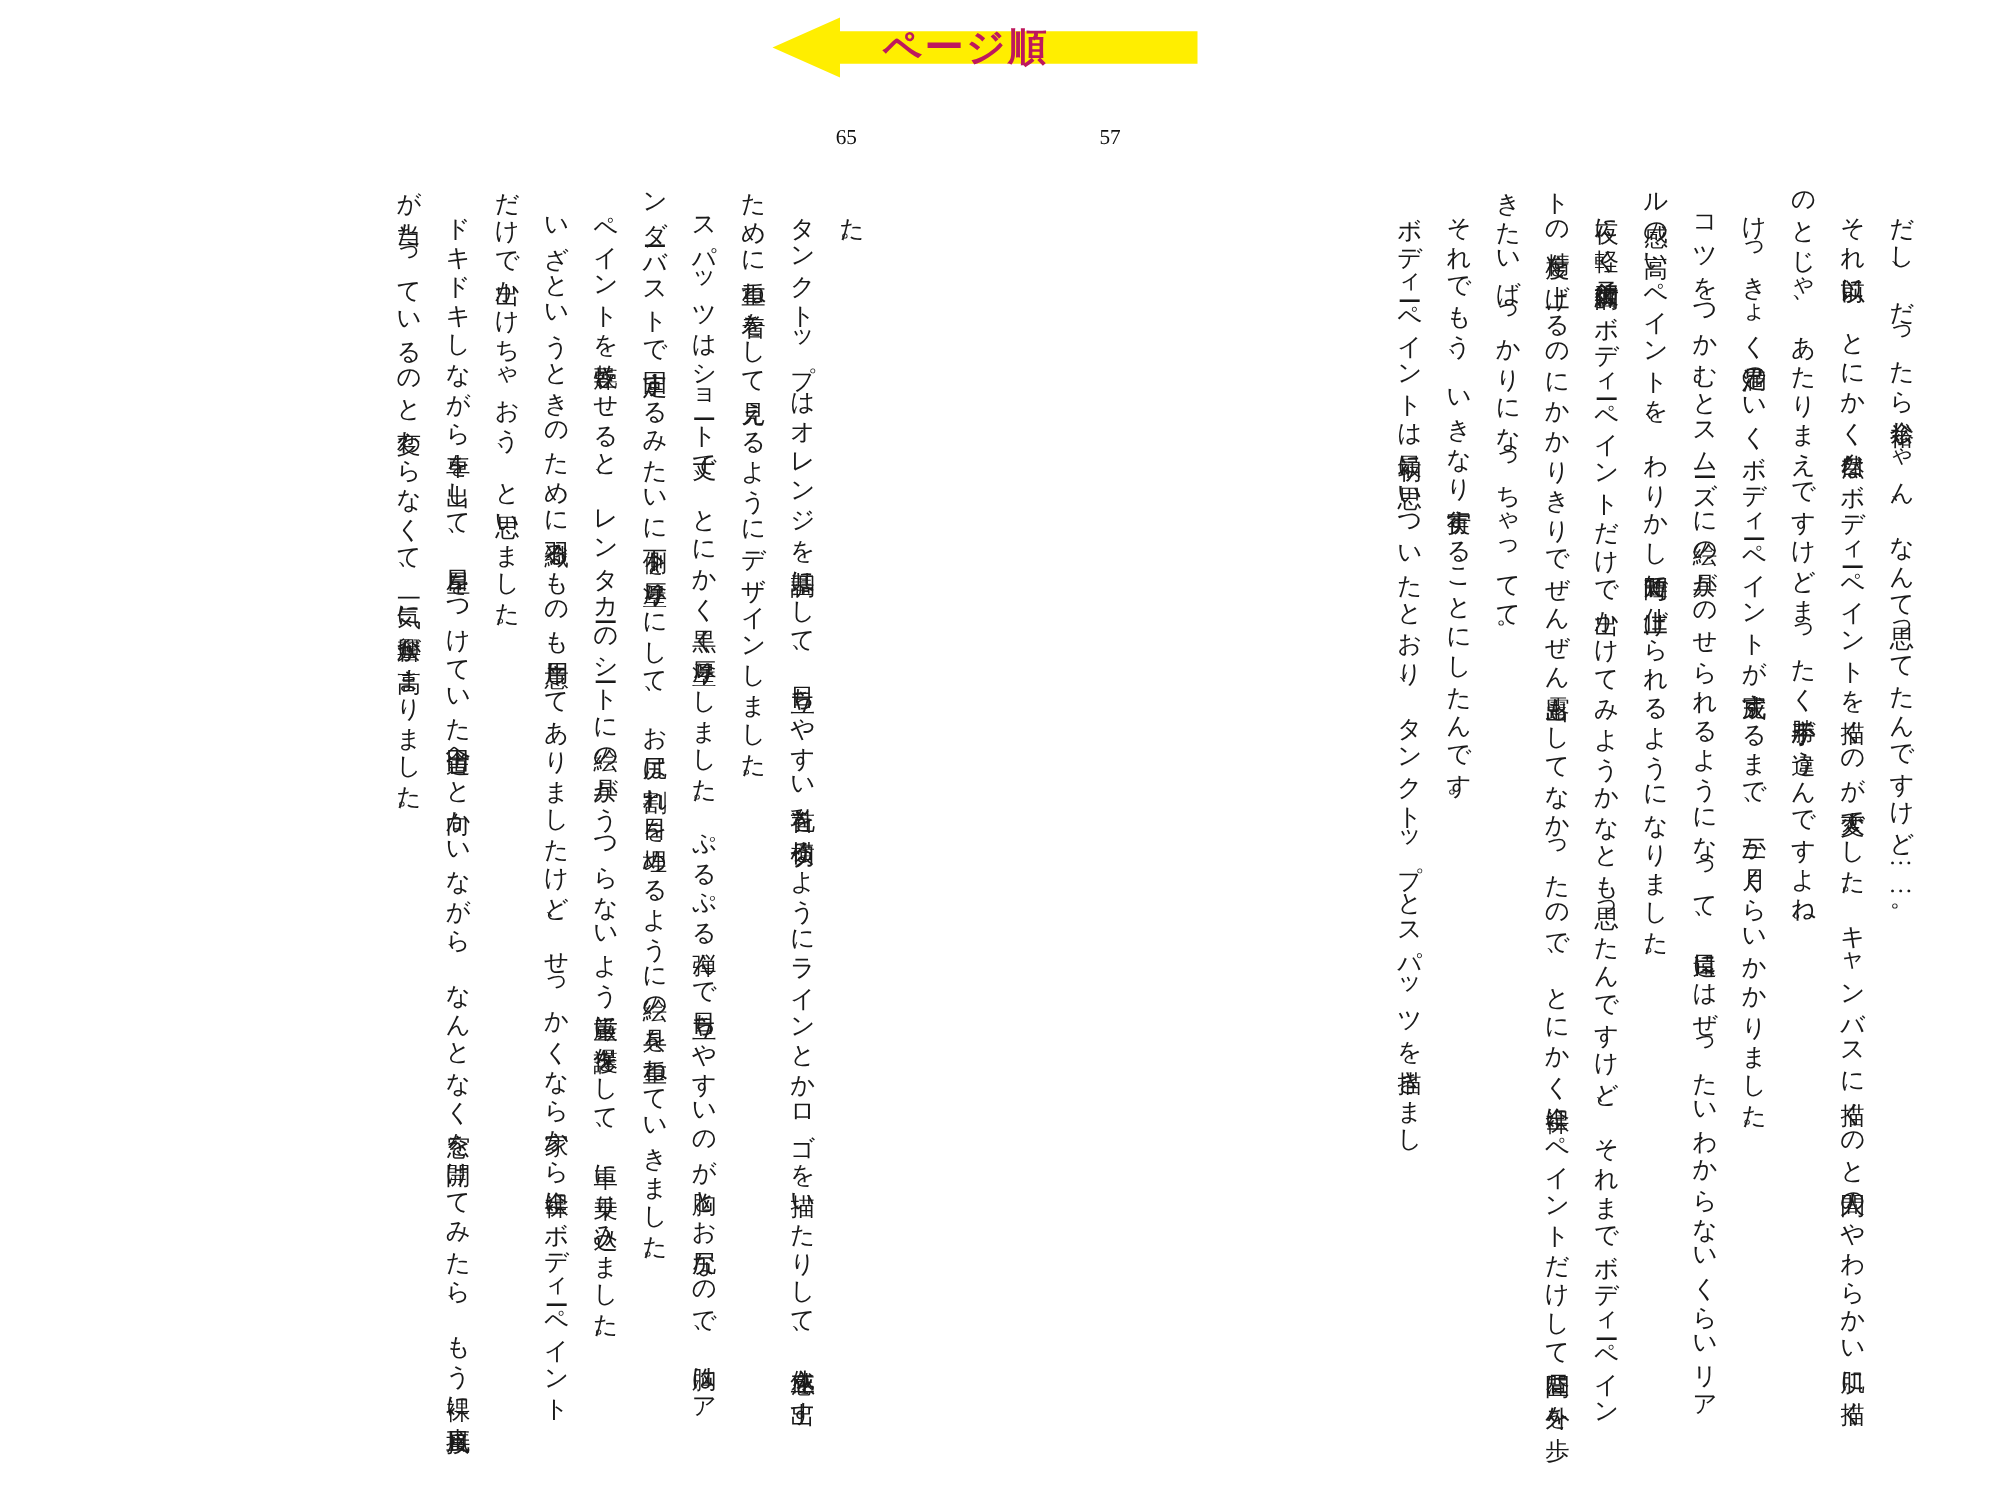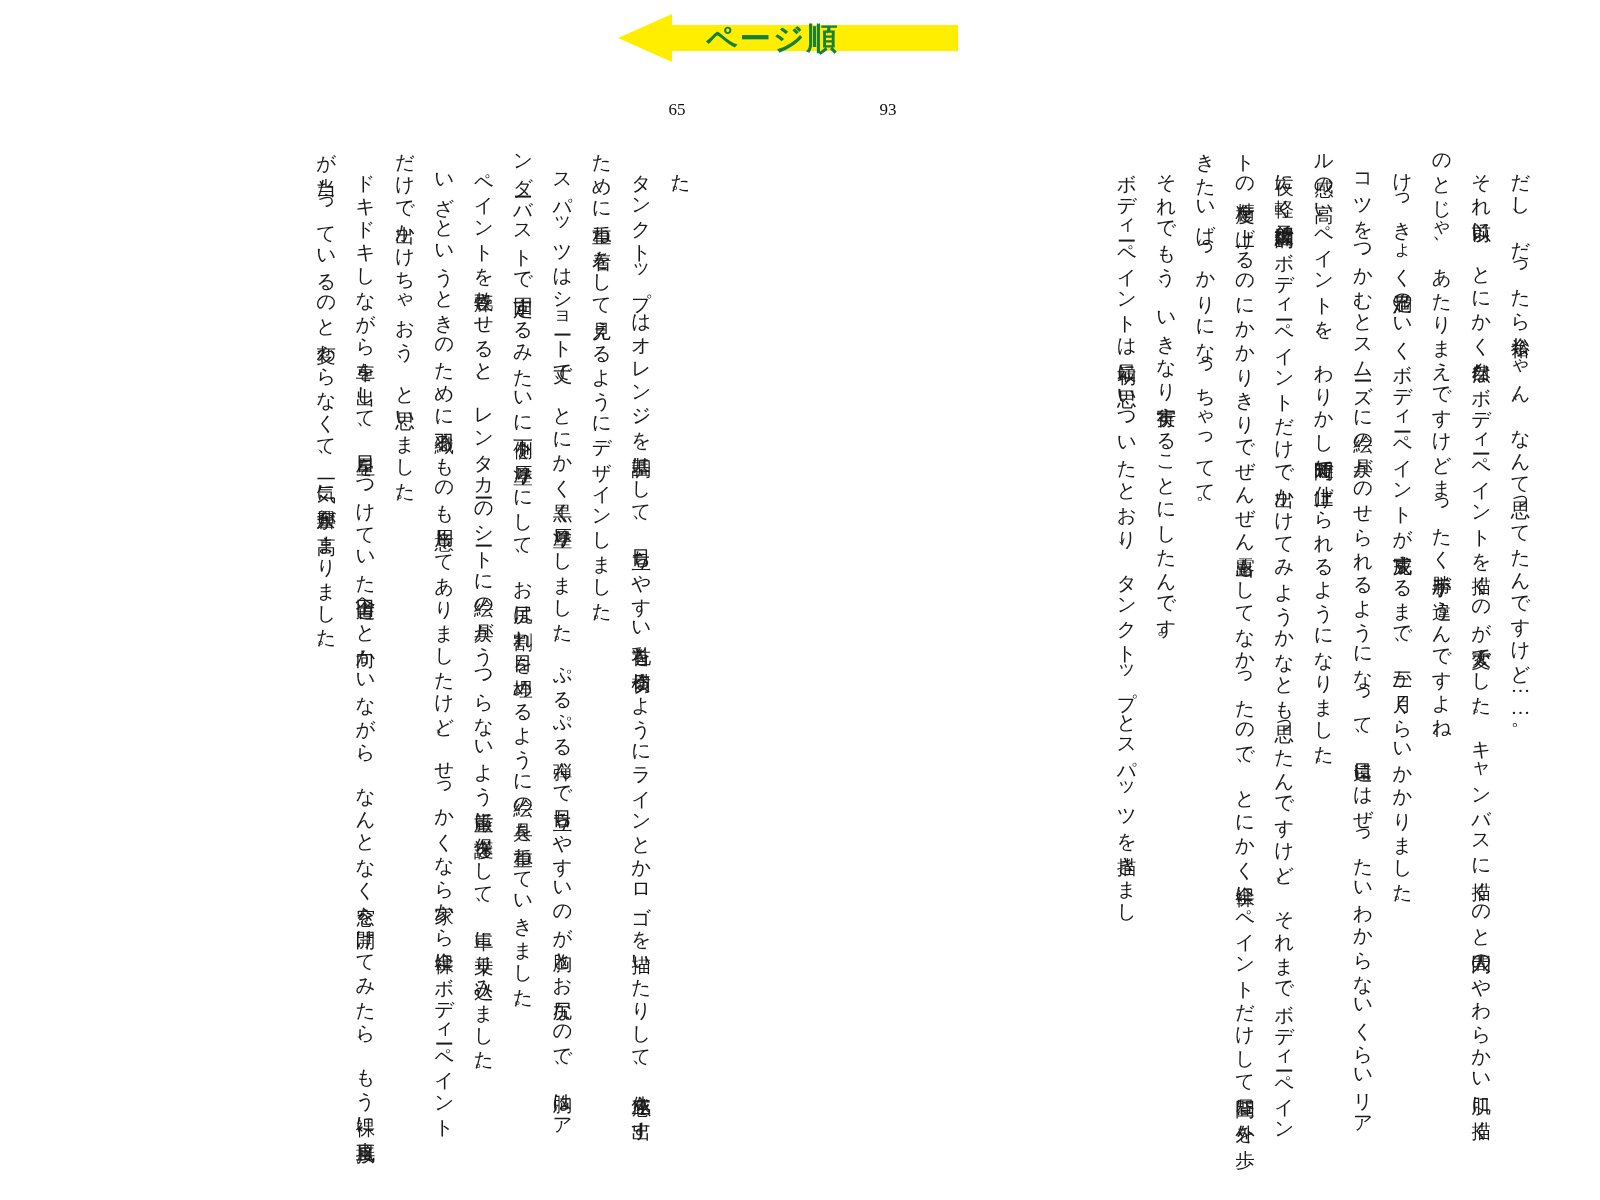--- a/index.html
+++ b/index.html
@@ -51,21 +51,21 @@
     border-right: 54px solid #ffee00;
   }
   .arrow-label {
     position: absolute;
     left: 88px;
     top: 2px;
     font-family: "DejaVu Sans", "Liberation Sans", sans-serif;
     font-weight: bold;
     font-size: 31px;
     letter-spacing: 2px;
-    color: #15803d;
+    color: #be185d;
     line-height: 44px;
     white-space: nowrap;
   }
 
   
   .page-number {
     position: absolute;
     top: 100px;
     font-family: "Liberation Serif", serif;
     font-size: 17px;
@@ -116,21 +116,21 @@
 
 <div id="reading-order-banner">
   <div class="arrow-wrap">
     <div class="arrow-head"></div>
     <div class="arrow-shaft"></div>
     <div class="arrow-label">ページ順</div>
   </div>
 </div>
 
 <div class="page-number" id="page-number-left">65</div>
-<div class="page-number" id="page-number-right">93</div>
+<div class="page-number" id="page-number-right">57</div>
 
 <div id="spread">
 
   <div class="page" id="page-right">
     <p class="para">だし、だったら余裕じゃん、なんて思ってたんですけど……。</p>
     <p class="para">それ以前に、とにかく自然なボディーペイントを描くのが大変でした。キャンバスに描くのと人間のやわらかい肌に描くのとじゃ、あたりまえですけどまったく勝手が違うんですよね。</p>
     <p class="para">けっきょく満足のいくボディーペイントが完成するまで、三か月くらいかかりました。</p>
     <p class="para">コツをつかむとスムーズに絵の具がのせられるようになって、遠目にはぜったいわからないくらいリアル感の高いペイントを、わりかし短時間で仕上げられるようになりました。</p>
     <p class="para">夜に軽く予行練習的にボディーペイントだけで出かけてみようかなとも思ったんですけど、それまでボディーペイントの精度を上げるのにかかりきりでぜんぜん露出もしてなかったので、とにかく全裸にペイントだけして昼間に外を歩きたいばっかりになっちゃってて。</p>
     <p class="para">それでもう、いきなり実行することにしたんです。</p>

